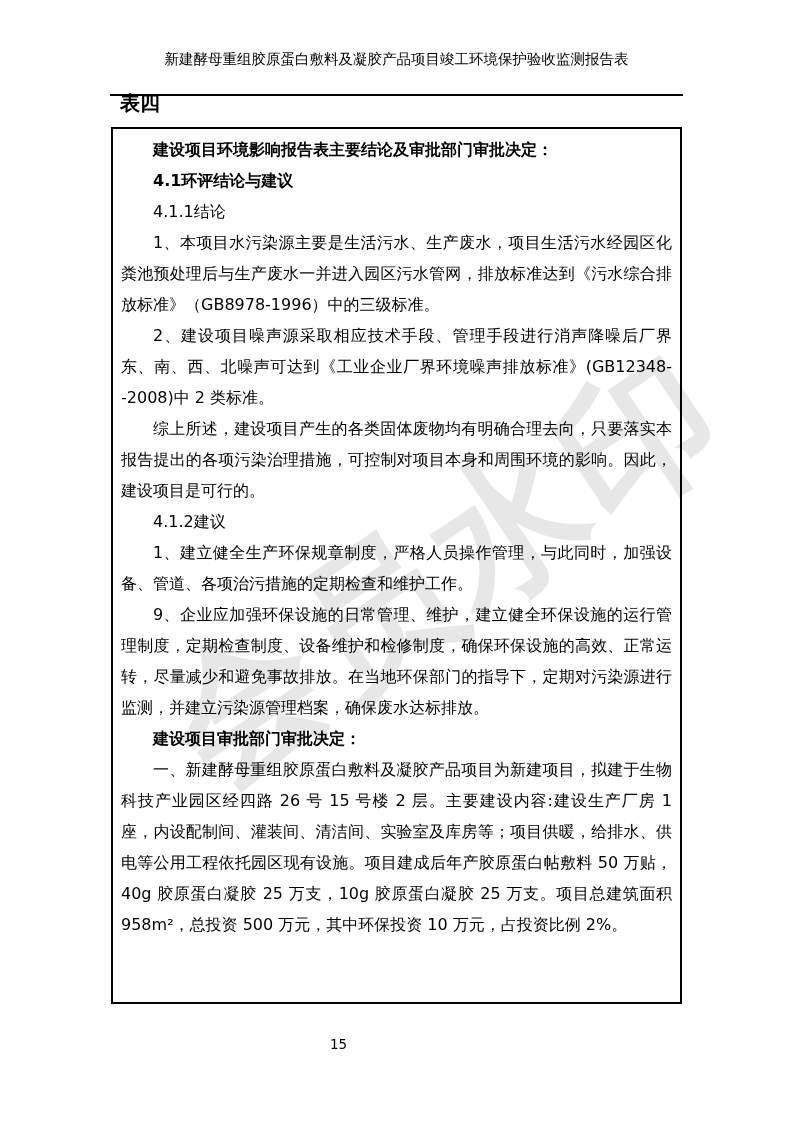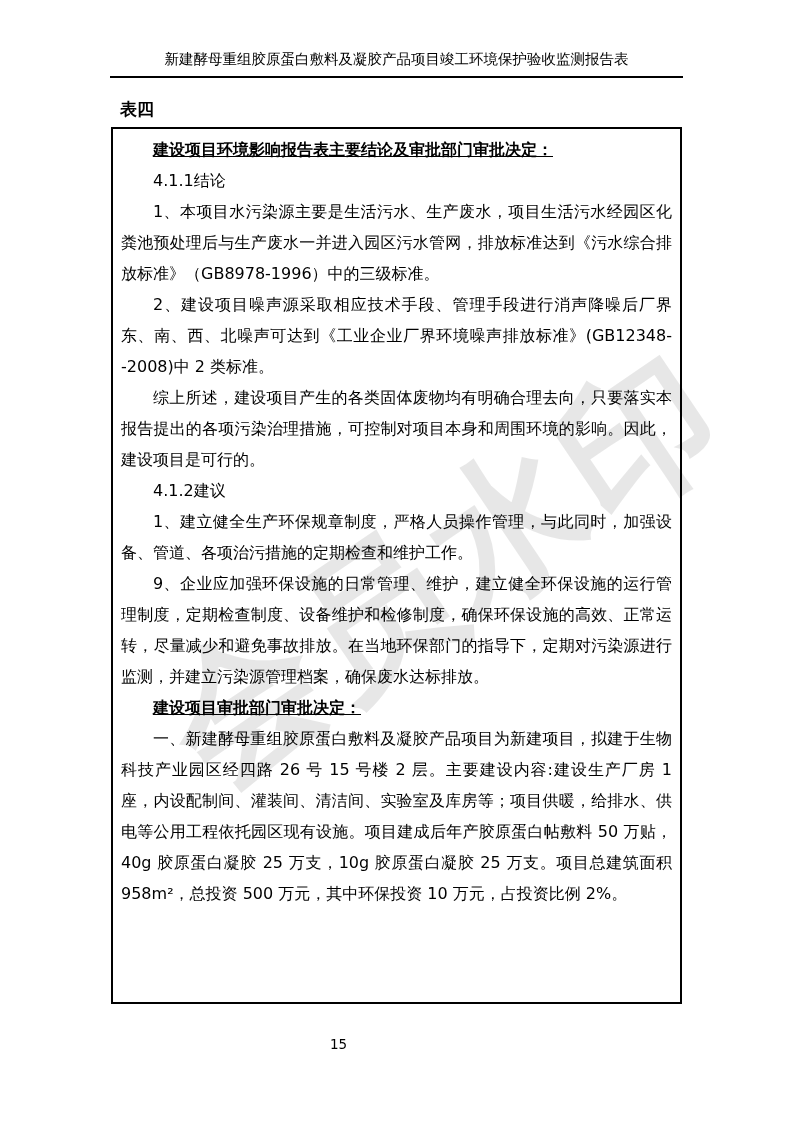--- a/index.html
+++ b/index.html
@@ -31,32 +31,31 @@
     pointer-events: none;
     font-weight: bold;
   }
   .doc-header {
     position: absolute;
     top: 50px;
     left: 110px;
     width: 573px;
     text-align: center;
     font-size: 14.5px;
-    padding-bottom: 7px;
+    padding-bottom: 25px;
     border-bottom: 2px solid #000000;
     z-index: 1;
   }
   .table-label {
     position: absolute;
     top: 90px;
     left: 120px;
-    font-size: 17px;
+    font-size: 20px;
     font-weight: bold;
     z-index: 1;
-    margin-top: 8px;
   }
   .main-table {
     position: absolute;
     top: 127px;
     left: 111px;
     width: 571px;
     height: 877px;
     box-sizing: border-box;
     border: 2px solid #000000;
     padding: 5px 8px 0 8px;
@@ -66,21 +65,20 @@
     background: transparent;
   }
   .main-table p {
     margin: 0;
     text-align: justify;
     text-indent: 2em;
   }
   .h-bold {
     font-weight: bold;
     text-indent: 0;
-    text-decoration: underline;
   }
   .h-sub {
     font-weight: normal;
     text-indent: 2.4em;
   }
   .page-number {
     position: absolute;
     top: 1036px;
     left: 0;
     width: 677px;
@@ -93,20 +91,21 @@
 <body>
 
 <div class="watermark">会员水印</div>
 
 <div class="doc-header">新建酵母重组胶原蛋白敷料及凝胶产品项目竣工环境保护验收监测报告表</div>
 
 <div class="table-label">表四</div>
 
 <div class="main-table">
   <p class="h-bold">建设项目环境影响报告表主要结论及审批部门审批决定：</p>
+  <p class="h-bold">4.1环评结论与建议</p>
   <p class="h-sub">4.1.1结论</p>
   <p>1、本项目水污染源主要是生活污水、生产废水，项目生活污水经园区化粪池预处理后与生产废水一并进入园区污水管网，排放标准达到《污水综合排放标准》（GB8978-1996）中的三级标准。</p>
   <p>2、建设项目噪声源采取相应技术手段、管理手段进行消声降噪后厂界东、南、西、北噪声可达到《工业企业厂界环境噪声排放标准》(GB12348--2008)中 2 类标准。</p>
   <p>综上所述，建设项目产生的各类固体废物均有明确合理去向，只要落实本报告提出的各项污染治理措施，可控制对项目本身和周围环境的影响。因此，建设项目是可行的。</p>
   <p class="h-sub">4.1.2建议</p>
   <p>1、建立健全生产环保规章制度，严格人员操作管理，与此同时，加强设备、管道、各项治污措施的定期检查和维护工作。</p>
   <p>9、企业应加强环保设施的日常管理、维护，建立健全环保设施的运行管理制度，定期检查制度、设备维护和检修制度，确保环保设施的高效、正常运转，尽量减少和避免事故排放。在当地环保部门的指导下，定期对污染源进行监测，并建立污染源管理档案，确保废水达标排放。</p>
   <p class="h-bold">建设项目审批部门审批决定：</p>
   <p>一、新建酵母重组胶原蛋白敷料及凝胶产品项目为新建项目，拟建于生物科技产业园区经四路 26 号 15 号楼 2 层。主要建设内容:建设生产厂房 1 座，内设配制间、灌装间、清洁间、实验室及库房等；项目供暖，给排水、供电等公用工程依托园区现有设施。项目建成后年产胶原蛋白帖敷料 50 万贴，40g 胶原蛋白凝胶 25 万支，10g 胶原蛋白凝胶 25 万支。项目总建筑面积 958m²，总投资 500 万元，其中环保投资 10 万元，占投资比例 2%。</p>
 </div>

